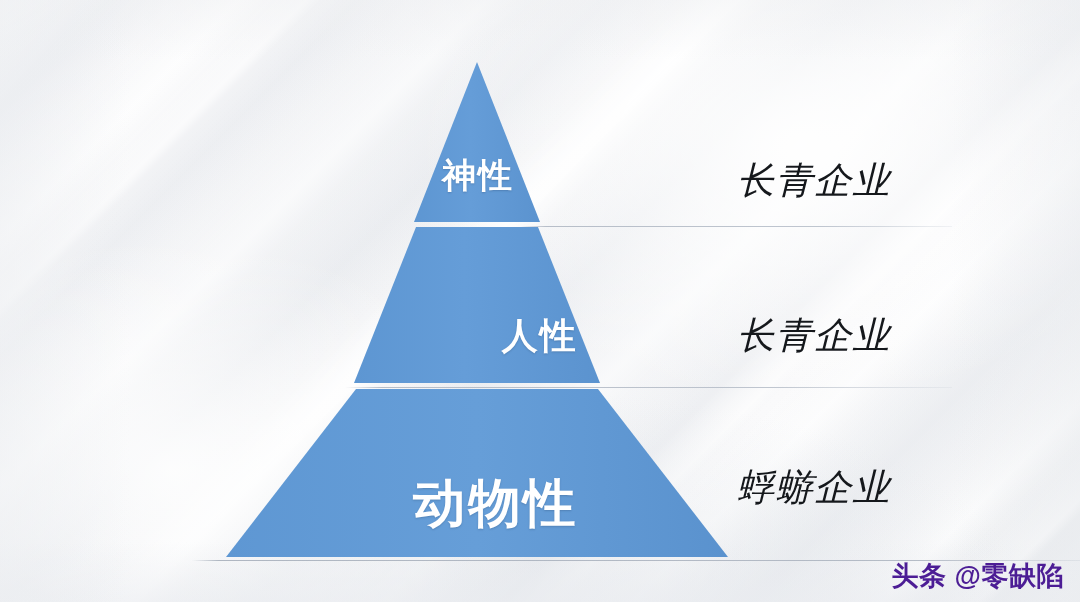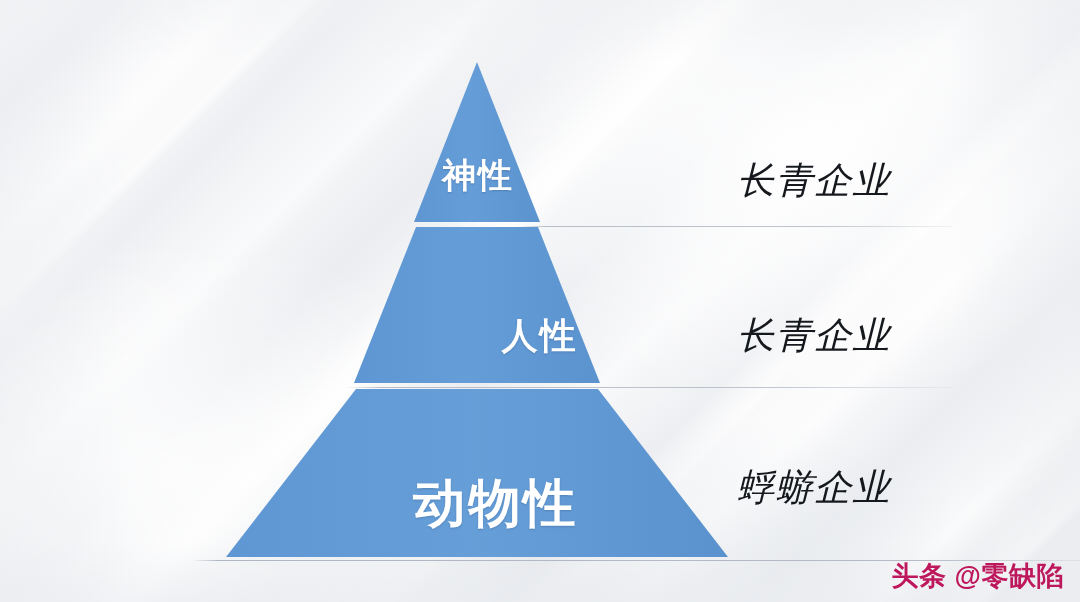--- a/index.html
+++ b/index.html
@@ -154,21 +154,21 @@
   #side-label-1 { left: 737px; top: 311px; font-size: 37px; }
   #side-label-2 { left: 737px; top: 463px; font-size: 37px; }
 
   
   #watermark {
     position: absolute;
     right: 16px;
     bottom: 8px;
     font-size: 27px;
     font-weight: bold;
-    color: #be185d;
+    color: #4c1d95;
     letter-spacing: 0.02em;
     white-space: nowrap;
     font-family: "Liberation Sans", "DejaVu Sans", sans-serif;
   }
 </style>
 </head>
 <body>
 
 <div id="slide">
 

